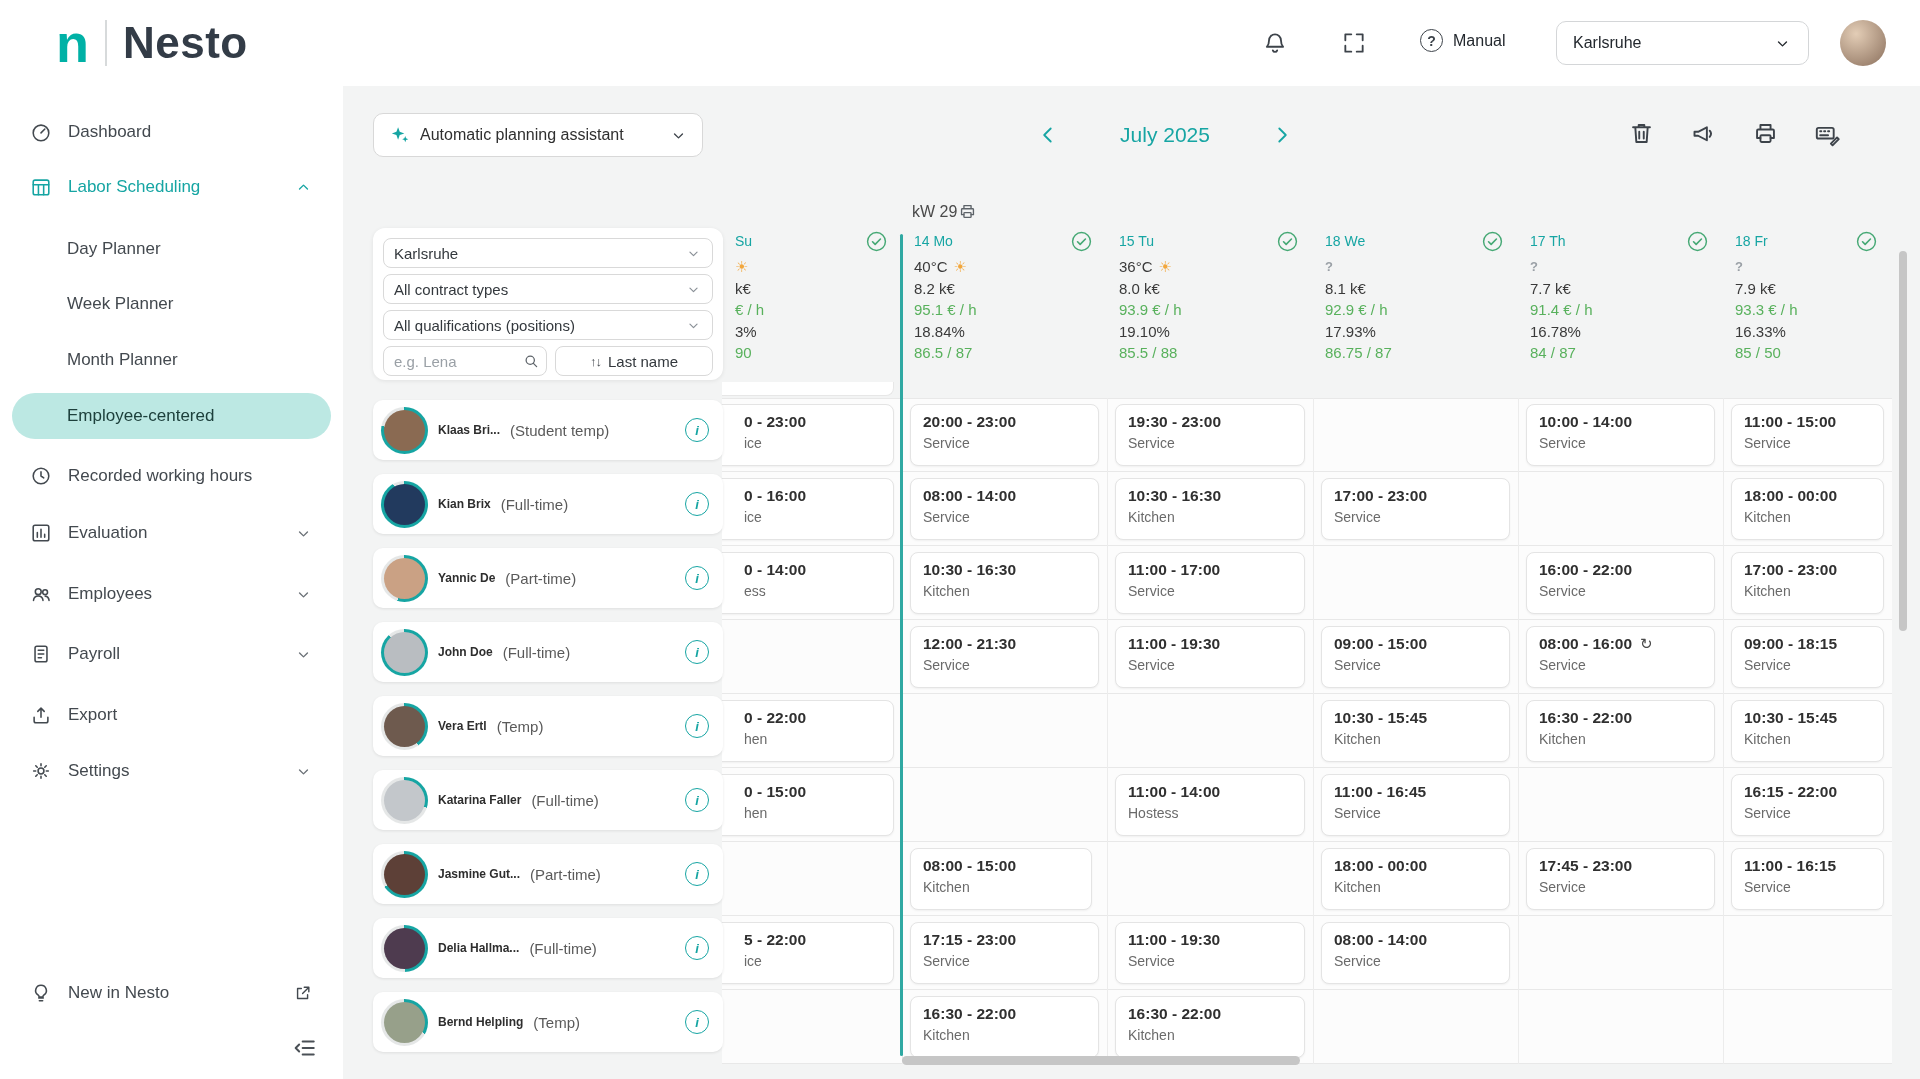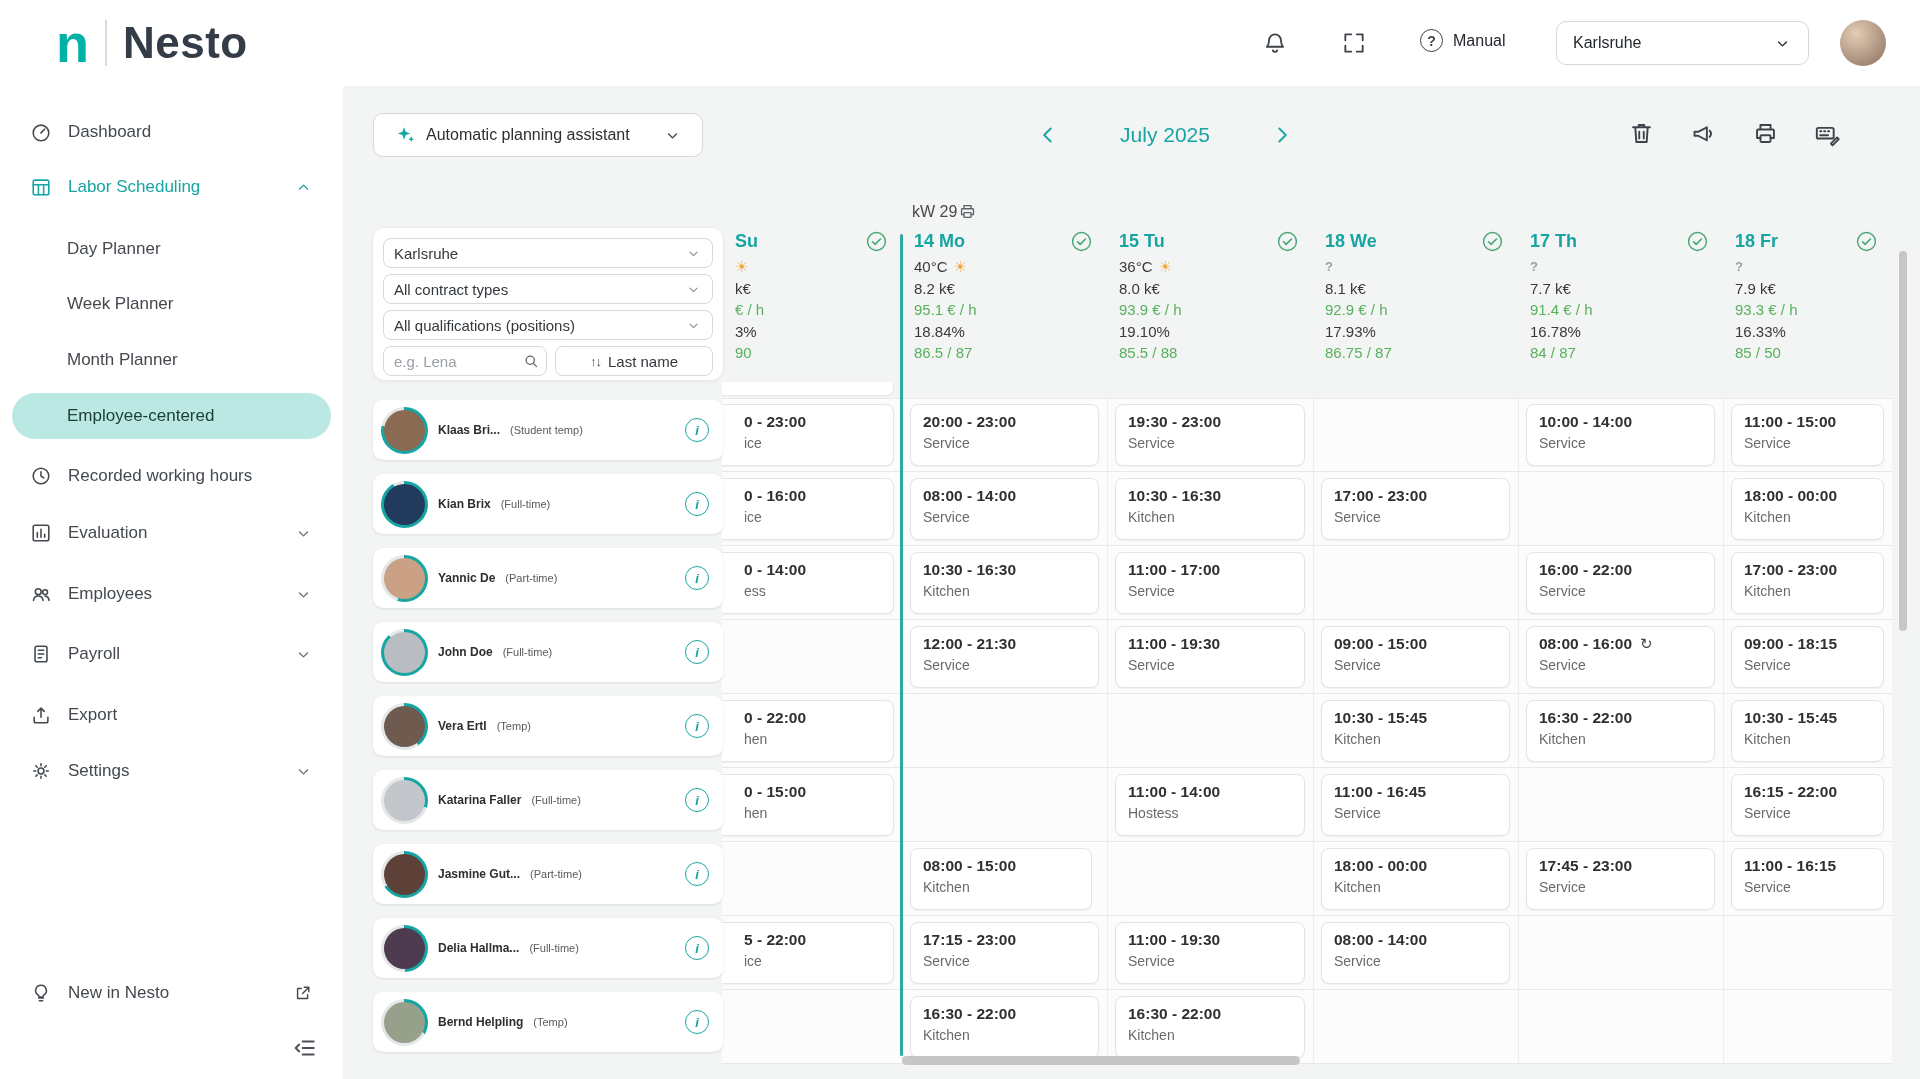--- a/index.html
+++ b/index.html
@@ -30,21 +30,21 @@
   .side-item.active{color:#16a5a3}
   .side-item.active .chev{color:#16a5a3}
   .side-sub{padding-left:55px}
   .side-sub.selected{background:#bce8e3;color:#1d403c}
   .side-footer{position:absolute;left:12px;right:12px;top:884px;height:46px;display:flex;align-items:center;gap:16px;padding:0 18px;font-size:17px;color:#43494f;cursor:pointer}
   .side-footer .ext{margin-left:auto;color:#43494f}
   .collapse-btn{position:absolute;right:24px;top:948px;width:28px;height:28px;color:#4a5056;cursor:pointer}
 
   
   .cover{position:absolute;left:343px;top:86px;width:379px;bottom:0;background:#f3f4f4;z-index:2}
-  .assistant-btn{position:absolute;left:373px;top:113px;width:330px;height:44px;background:#fff;border:1px solid #d8d8d8;border-radius:10px;display:flex;align-items:center;gap:10px;padding:0 20px;font-size:16px;color:#2f2f2f;cursor:pointer;z-index:5}
+  .assistant-btn{position:absolute;left:373px;top:113px;width:330px;height:44px;background:#fff;border:1px solid #d8d8d8;border-radius:10px;display:flex;align-items:center;gap:10px;padding:0 14px;font-size:16px;color:#2f2f2f;cursor:pointer;z-index:5}
   .assistant-btn .chev{margin-left:auto;color:#3d434a}
   .month-nav{position:absolute;left:1035px;top:118px;width:260px;height:34px;display:flex;align-items:center;justify-content:space-between;z-index:5}
   .month-nav .arrow{width:26px;height:26px;color:#16a5a3;cursor:pointer}
   .month-label{font-size:21px;font-weight:500;color:#16a5a3}
   .action-icons{position:absolute;left:1628px;top:120px;display:flex;gap:35px;z-index:5}
   .action-icons>span{width:27px;height:27px;color:#3d434a;cursor:pointer;display:block}
 
   
   .filter-card{position:absolute;left:373px;top:228px;width:350px;height:152px;background:#fff;border-radius:12px;box-shadow:0 1px 4px rgba(0,0,0,.08);padding:10px;z-index:4}
   .f-select{height:30px;border:1px solid #d9d9d9;border-radius:8px;display:flex;align-items:center;justify-content:space-between;padding:0 10px;font-size:15px;color:#33383d;margin-bottom:6px;cursor:pointer;background:#fff}
@@ -56,32 +56,32 @@
   .f-search .mag{position:absolute;right:7px;top:6px;width:18px;height:18px;color:#5d6369}
   .f-sort{width:158px;height:30px;border:1px solid #d9d9d9;border-radius:8px;background:#fff;display:flex;align-items:center;justify-content:center;gap:7px;font-size:15px;color:#33383d;cursor:pointer}
   .sort-glyph{font-size:13px;color:#44494f;letter-spacing:-1px}
 
   
   #employee-list{position:absolute;left:373px;top:398px;width:350px;bottom:0;z-index:4}
   .emp-card{position:absolute;left:0;width:350px;height:60px;background:#fff;border-radius:10px;box-shadow:0 1px 3px rgba(0,0,0,.09);display:flex;align-items:center;gap:10px;padding:0 14px 0 8px;cursor:pointer}
   .ring{width:47px;height:47px;border-radius:50%;padding:3px;flex:none;display:block}
   .avatar{display:block;width:100%;height:100%;border-radius:50%}
   .emp-name{font-size:12px;font-weight:700;color:#2e2e2e;white-space:nowrap}
-  .emp-type{font-size:11px;color:#5a5a5a;white-space:nowrap}
+  .emp-type{font-size:15px;color:#5a5a5a;white-space:nowrap}
   .emp-info{margin-left:auto;width:24px;height:24px;border:1.6px solid #16a5a3;border-radius:50%;color:#16a5a3;font-size:13px;font-weight:700;font-style:italic;display:flex;align-items:center;justify-content:center;flex:none}
 
   
   #grid{position:absolute;left:697px;top:200px;width:1195px;height:866px;z-index:1}
   .kw{position:absolute;left:215px;top:2px;display:flex;align-items:flex-end;gap:1px;font-size:16px;color:#4a4a4a}
   .kw .print-sm{width:19px;height:19px;color:#5d6369;cursor:pointer}
   .grid-row{position:absolute;left:0;width:1195px;background:#fcfcfc;border-bottom:1px solid #e8e8e8}
   .col-sep{position:absolute;width:1px;background:#ececec}
   .day-header{position:absolute;top:26px;height:172px;padding-left:12px}
   .day-header.partial{padding-left:38px}
-  .dh-label{font-size:18px;font-weight:700;color:#16a5a3;height:30px;display:flex;align-items:center;cursor:pointer;width:max-content}
+  .dh-label{font-size:14px;font-weight:400;color:#16a5a3;height:30px;display:flex;align-items:center;cursor:pointer;width:max-content}
   .dh-line{font-size:15px;color:#3a3a3a;line-height:21.5px;display:flex;align-items:center;gap:6px;white-space:nowrap}
   .green{color:#58b15c}
   .day-check{position:absolute;right:14px;top:4px;width:23px;height:23px;cursor:pointer}
   .sun{color:#f2a73d;font-size:15px}
   .wq{color:#9aa0a6;font-size:13px;font-weight:700}
   .divider{position:absolute;left:203px;top:34px;width:3px;height:822px;background:#2fa8a2;border-radius:2px;z-index:3}
   .sliver{position:absolute;left:6px;top:182px;width:191px;height:14px;background:#fff;border:1px solid #e7e7e7;border-top:none;border-radius:0 0 8px 8px}
   .shift-card{position:absolute;height:62px;background:#fff;border:1px solid #e4e4e4;border-radius:8px;box-shadow:0 1px 2px rgba(0,0,0,.05);padding:8px 12px;cursor:pointer}
   .shift-card.partial-card{padding-left:40px}
   .sc-time{font-size:15.5px;font-weight:700;color:#303030;white-space:nowrap;display:flex;align-items:center;gap:8px}

